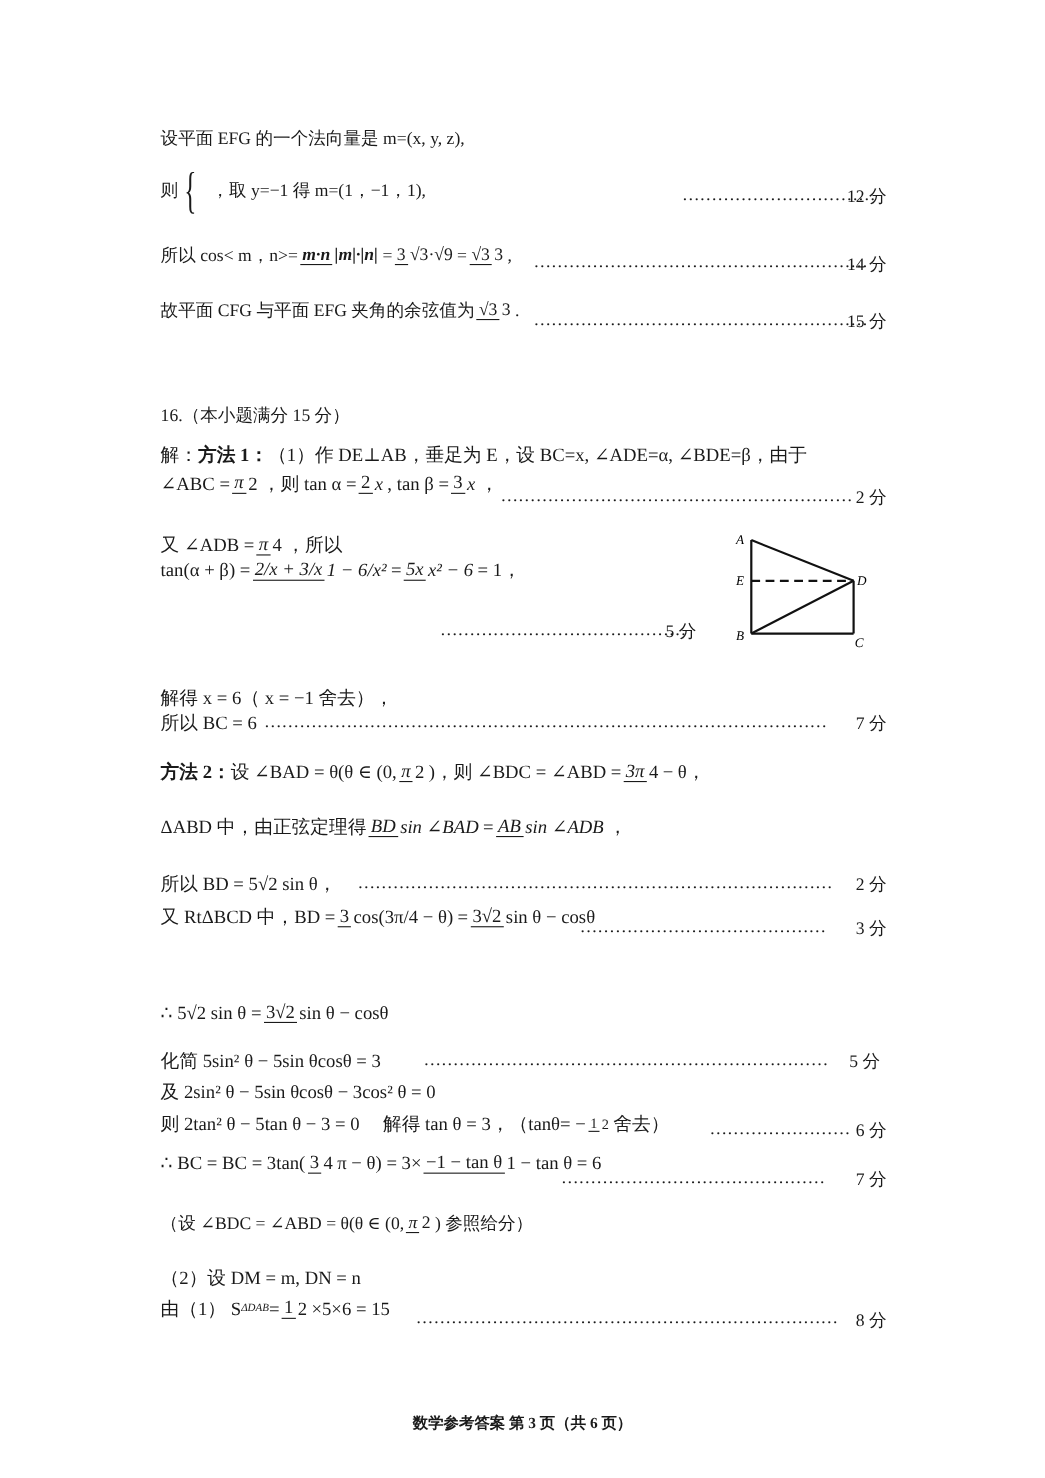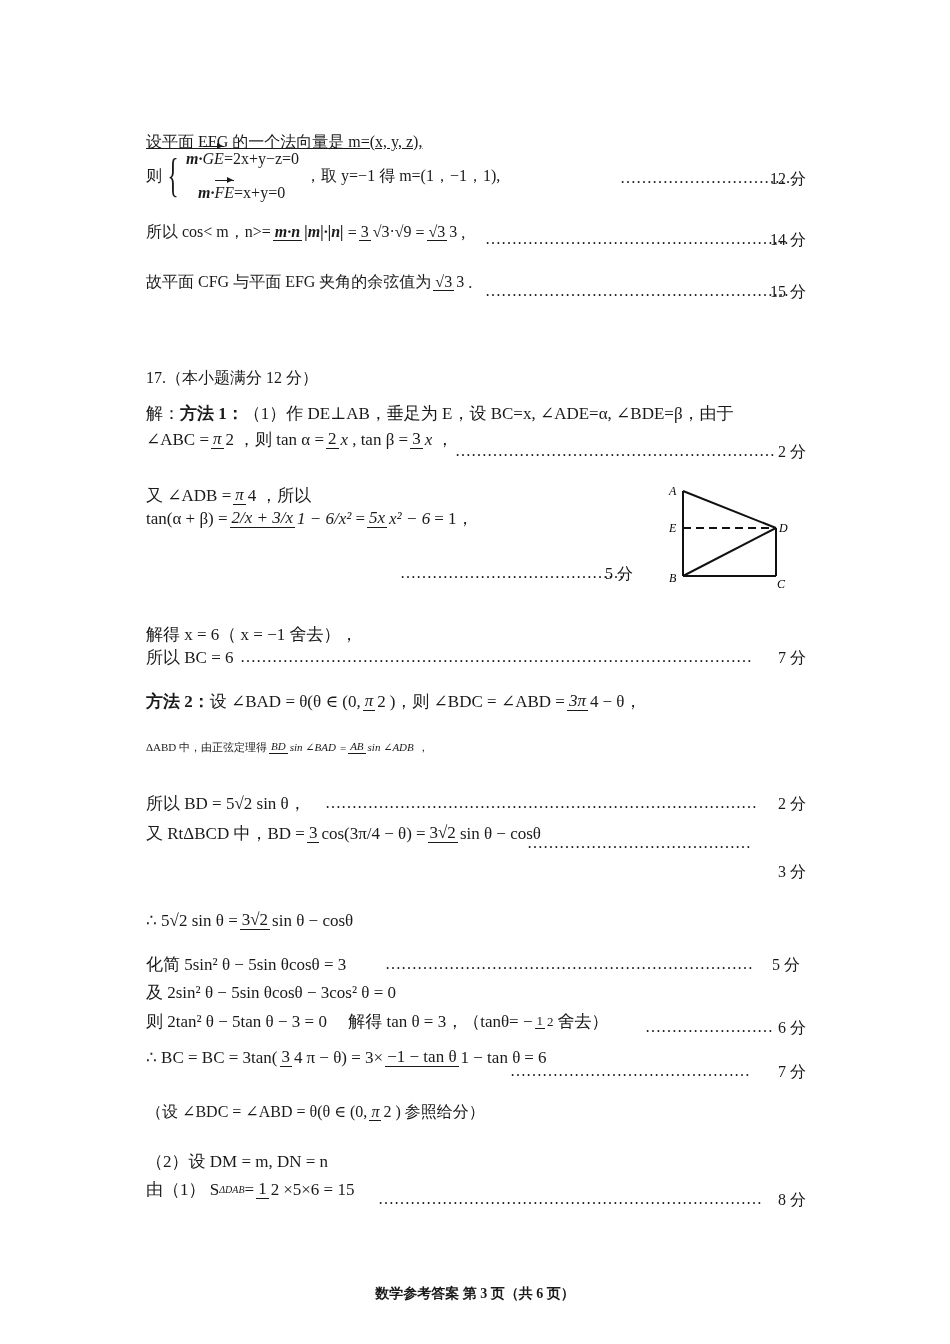--- a/index.html
+++ b/index.html
@@ -18,31 +18,27 @@
   .vec { position: relative; display: inline-block; font-style: italic; }
   .vec::before { content: ""; position: absolute; left: 0; right: 0; top: -4px; border-top: 1px solid #1a1a1a; }
   .vec::after { content: ""; position: absolute; right: -2px; top: -7px; border: 3px solid transparent; border-left: 6px solid #1a1a1a; }
   .footer { position: absolute; left: 0; right: 0; top: 1285px; text-align: center; font-weight: bold; font-size: 14px; }
   sub { font-size: 10px; }
   .figure { position: absolute; left: 660px; top: 478px; width: 150px; height: 115px; }
 </style>
 </head>
 <body>
 
-<div class="line" style="top:132px;text-decoration:underline;">
+<div class="line" style="top:116px;">
   <span>设平面 EFG 的一个法向量是 m=(x, y, z),</span>
 </div>
 
 <div class="line" style="top:150px;">
   <span>则</span>
   <span class="brace">{</span>
-  <span class="sys">
-    <span><b class="it">m·</b><span class="vec">GE</span><span>=2x+y−z=0</span></span>
-    <span style="padding-left:12px"><b class="it">m·</b><span class="vec">FE</span><span>=x+y=0</span></span>
-  </span>
   <span style="margin-left:6px">，取 y=−1 得 m=(1，−1，1),</span>
 </div>
 <span class="dots" style="left:620px; top:169px;">……………………………</span>
 <span class="score" style="left:770px; top:169px;">12 分</span>
 
 <div class="line" style="top:222px;">
   <span>所以 cos&lt; m，n&gt;=</span>
   <span class="frac">
       <span class="num b it">m·n</span>
       <span class="den b it">|m|·|n|</span>
@@ -63,21 +59,21 @@
   <span>故平面 CFG 与平面 EFG 夹角的余弦值为</span>
   <span class="frac">
       <span class="num">√3</span>
       <span class="den">3</span>
     </span>.
 </div>
 <span class="dots" style="left:485px; top:282px;">…………………………………………………</span>
 <span class="score" style="left:770px; top:282px;">15 分</span>
 
 <div class="line" style="top:368px;">
-  <span>17.（本小题满分 12 分）</span>
+  <span>16.（本小题满分 15 分）</span>
 </div>
 
 <div class="line" style="top:402px; font-size:17px;">
   <span>解：</span>
   <span class="b">方法 1：</span>
   <span>（1）作 DE⊥AB，垂足为 E，设 BC=x, ∠ADE=α, ∠BDE=β，由于</span>
 </div>
 
 <div class="line" style="top:428px; font-size:17px;">
   <span>∠ABC =</span>
@@ -155,21 +151,21 @@
       <span class="den">2</span>
     </span>
   <span>)，则 ∠BDC = ∠ABD =</span>
   <span class="frac">
       <span class="num it">3π</span>
       <span class="den">4</span>
     </span>
   <span>− θ，</span>
 </div>
 
-<div class="line" style="top:740px; font-size:11px;">
+<div class="line" style="top:740px; font-size:17px;">
   <span>ΔABD 中，由正弦定理得</span>
   <span class="frac">
       <span class="num it">BD</span>
       <span class="den it">sin ∠BAD</span>
     </span>=
   <span class="frac">
       <span class="num it">AB</span>
       <span class="den it">sin ∠ADB</span>
     </span>
   <span>，</span>
@@ -186,21 +182,21 @@
   <span class="frac">
       <span class="num">3</span>
       <span class="den">cos(3π/4 − θ)</span>
     </span>=
   <span class="frac">
       <span class="num">3√2</span>
       <span class="den">sin θ − cosθ</span>
     </span>
 </div>
 <span class="dots" style="left:527px; top:834px;">……………………………………</span>
-<span class="score" style="left:778px; top:834px;margin-top:28px;">3 分</span>
+<span class="score" style="left:778px; top:834px;">3 分</span>
 
 <div class="line" style="top:900px; font-size:17px;margin-top:10px;">
   <span>∴ 5√2 sin θ =</span>
   <span class="frac">
       <span class="num">3√2</span>
       <span class="den">sin θ − cosθ</span>
     </span>
 </div>
 
 <div class="line" style="top:953px; font-size:17px;">

